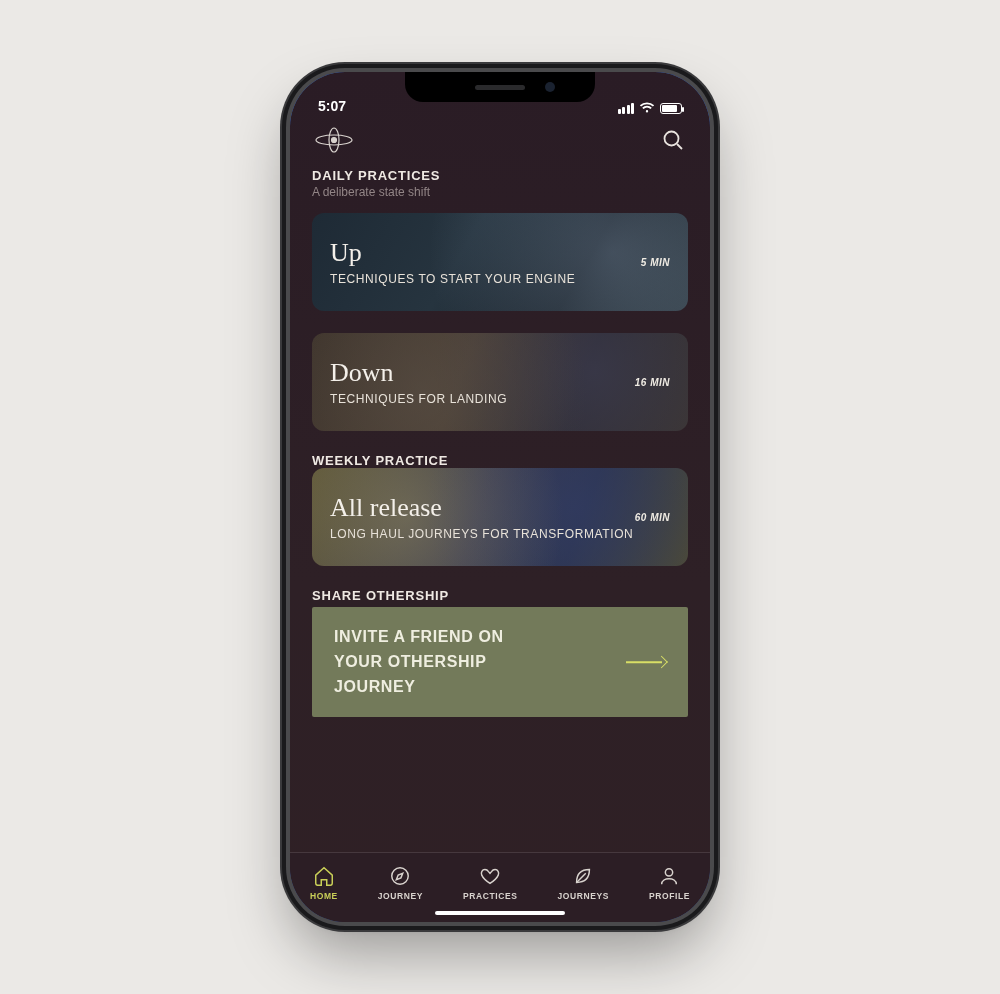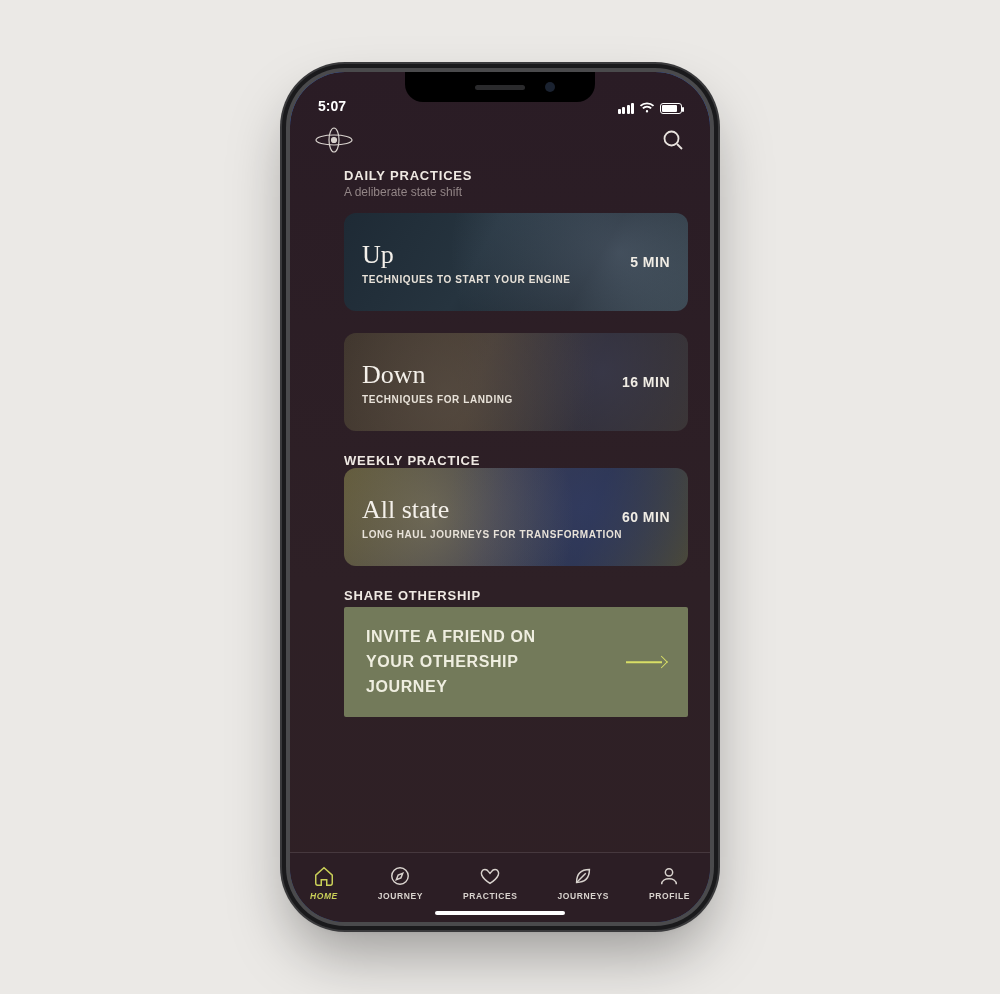--- a/index.html
+++ b/index.html
@@ -88,21 +88,20 @@
     display:flex; justify-content:space-between; align-items:center;
     padding: 10px 24px 14px 24px;
   }
   .logo svg { display:block; }
   .search-btn { width:26px; height:26px; display:flex; align-items:center; justify-content:center; }
 
   .content {
     flex:1;
     overflow:hidden;
     padding: 0 22px;
-    margin-left: 32px;
   }
 
   .section-title {
     font-size: 13px;
     font-weight: 700;
     letter-spacing: 0.8px;
     color: #efe9e3;
   }
   .section-sub {
     font-size: 12px;
@@ -152,36 +151,37 @@
   }
   .card-title{
     font-family: Georgia, "Times New Roman", serif;
     font-size: 26px;
     color:#f4f0ea;
     position:relative;
     z-index:2;
     margin-bottom:4px;
   }
   .card-desc{
-    font-size:10px;
+    font-size:12px;
     letter-spacing:0.6px;
-    font-weight:700;
+    font-weight:400;
     color:#e8e2d9;
     position:relative; z-index:2;
   }
   .card-dur{
     position:absolute;
     right:18px;
     top:50%;
     transform:translateY(-50%);
-    font-size:14px;
+    font-size:10px;
     font-weight:700;
     letter-spacing:0.5px;
     color:#f0ece4;
     z-index:2;
+    font-style:italic;
   }
 
   .invite-card{
     background:#737a5a;
     border-radius:2px;
     padding:18px 22px;
     display:flex;
     justify-content:space-between;
     align-items:center;
     margin-top:4px;
@@ -216,21 +216,21 @@
     justify-content:space-around;
     align-items:center;
     padding-bottom:10px;
     background: #2c1e25;
   }
   .tab{
     display:flex; flex-direction:column; align-items:center; gap:4px;
     font-size:8.5px; letter-spacing:0.6px; font-weight:600;
     color:#d8d2cd;
   }
-  .tab.active{ color:#c9cf58;font-style:italic; }
+  .tab.active{ color:#c9cf58; }
   .tab svg{ width:22px; height:22px; }
   .home-indicator{
     position:absolute; bottom:7px; left:50%; transform:translateX(-50%);
     width:130px; height:4px; border-radius:3px; background:#fff;
   }
 
   .mt-weekly { margin-top: 6px; }
   .mt-share  { margin-top: 8px; }
 </style>
 </head>
@@ -294,21 +294,21 @@
         <div class="card-bg"></div>
         <div class="card-title">Down</div>
         <div class="card-desc">TECHNIQUES FOR LANDING</div>
         <div class="card-dur">16 MIN</div>
       </div>
 
       <div class="section-title mt-weekly">WEEKLY PRACTICE</div>
 
       <div class="card card-all">
         <div class="card-bg"></div>
-        <div class="card-title">All state</div>
+        <div class="card-title">All release</div>
         <div class="card-desc">LONG HAUL JOURNEYS FOR TRANSFORMATION</div>
         <div class="card-dur">60 MIN</div>
       </div>
 
       <div class="section-title mt-share">SHARE OTHERSHIP</div>
 
       <div class="invite-card">
         <div class="txt">INVITE A FRIEND ON YOUR OTHERSHIP JOURNEY</div>
         <div class="arrow"></div>
       </div>

